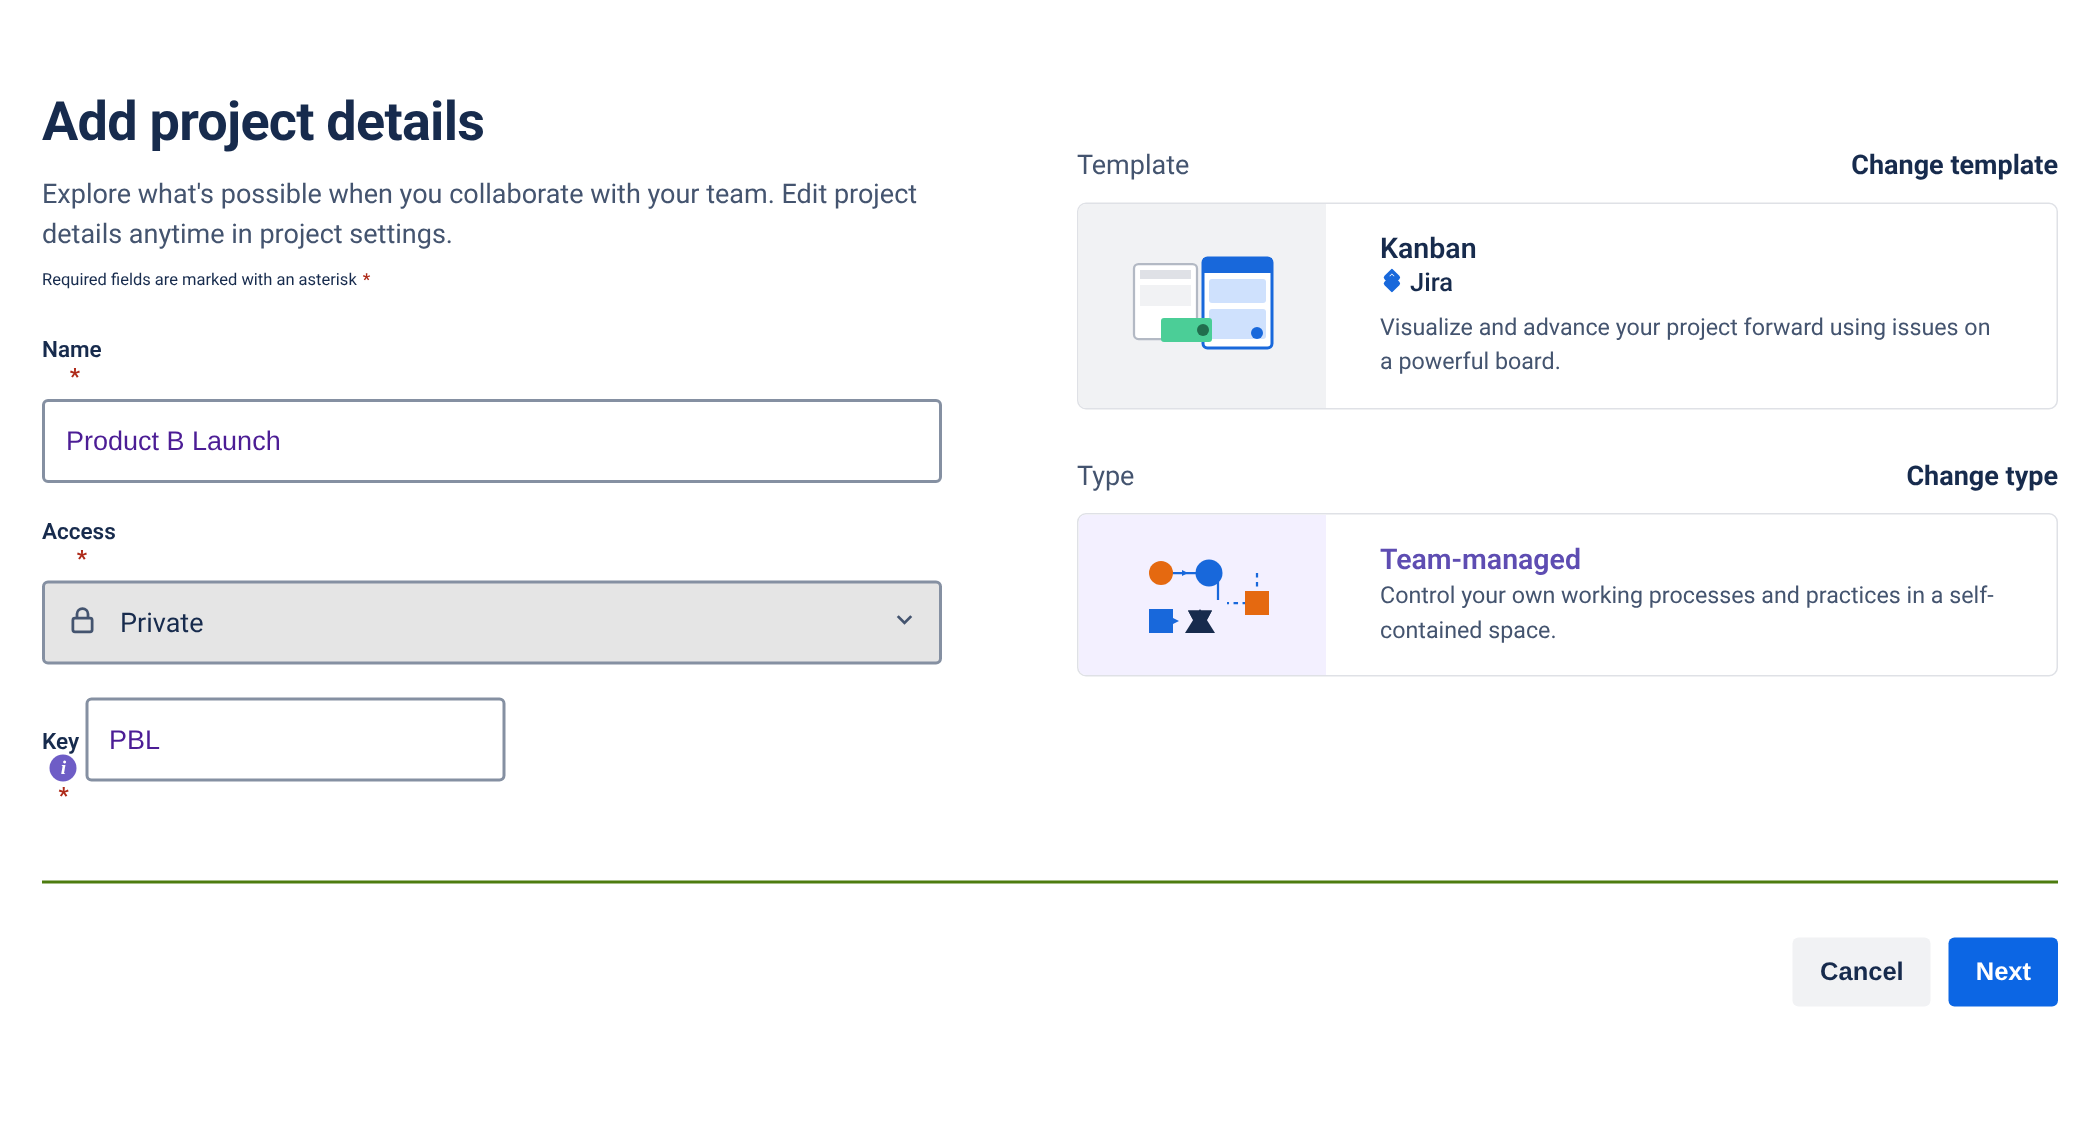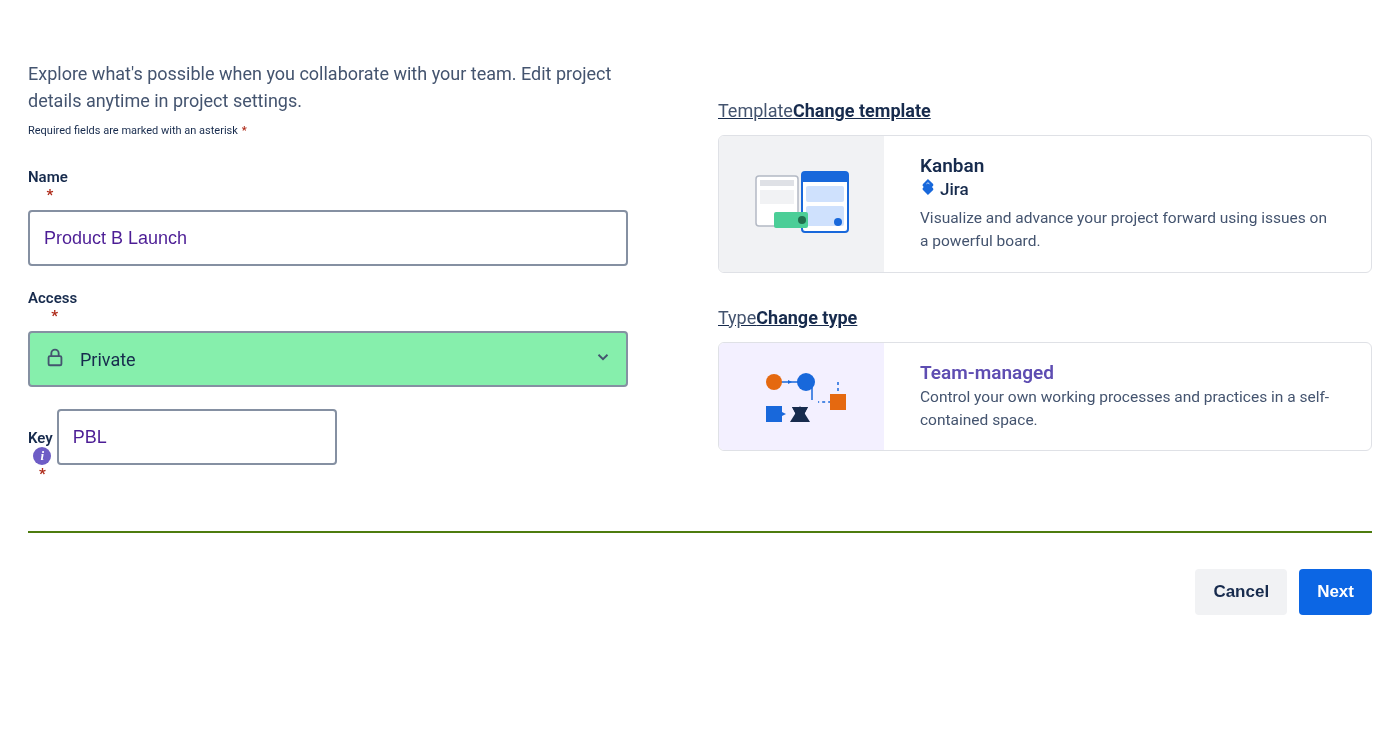--- a/index.html
+++ b/index.html
@@ -57,21 +57,21 @@
   font-size: 18px;
   color: #4c1d95;
   background: #fff;
 }
 .text-input.key { width: 280px; }
 .select-wrap {
   width: 100%;
   height: 56px;
   border: 2px solid #8590A2;
   border-radius: 4px;
-  background:#86efac;
+  background:#e5e5e5;
   display:flex;
   align-items:center;
   padding: 0 14px;
   cursor:pointer;
   justify-content: space-between;
 }
 .select-left { display:flex; align-items:center; gap:14px; }
 .select-value { font-size:18px; color:#172B4D; }
 
 .info-icon {
@@ -85,23 +85,23 @@
   color: #fff;
   font-style: italic;
   font-family: serif;
   font-size: 13px;
   font-weight: 700;
   margin-left: 4px;
 }
 
 .section-header {
   display:flex;
+  justify-content: space-between;
   align-items: center;
   margin-bottom: 14px;
-  text-decoration: underline;
 }
 .section-label { font-size: 18px; color:#44546F; }
 .change-link {
   font-size: 18px;
   font-weight: 700;
   color:#172B4D;
   cursor:pointer;
 }
 
 .card {
@@ -148,20 +148,21 @@
   cursor:pointer;
 }
 .btn-cancel { background:#F1F2F4; color:#172B4D; }
 .btn-primary { background:#0C66E4; color:#fff; }
 </style>
 </head>
 <body>
 
 <div class="container">
   <div class="left">
+    <h1>Add project details</h1>
     <p class="subtitle">Explore what's possible when you collaborate with your team. Edit project details anytime in project settings.</p>
     <p class="required-note">
       <span>Required fields are marked with an asterisk</span><span class="asterisk">*</span>
     </p>
 
     <div class="field">
       <label class="field-label">
         <span>Name</span>
           <span class="asterisk">*</span>
       </label>

